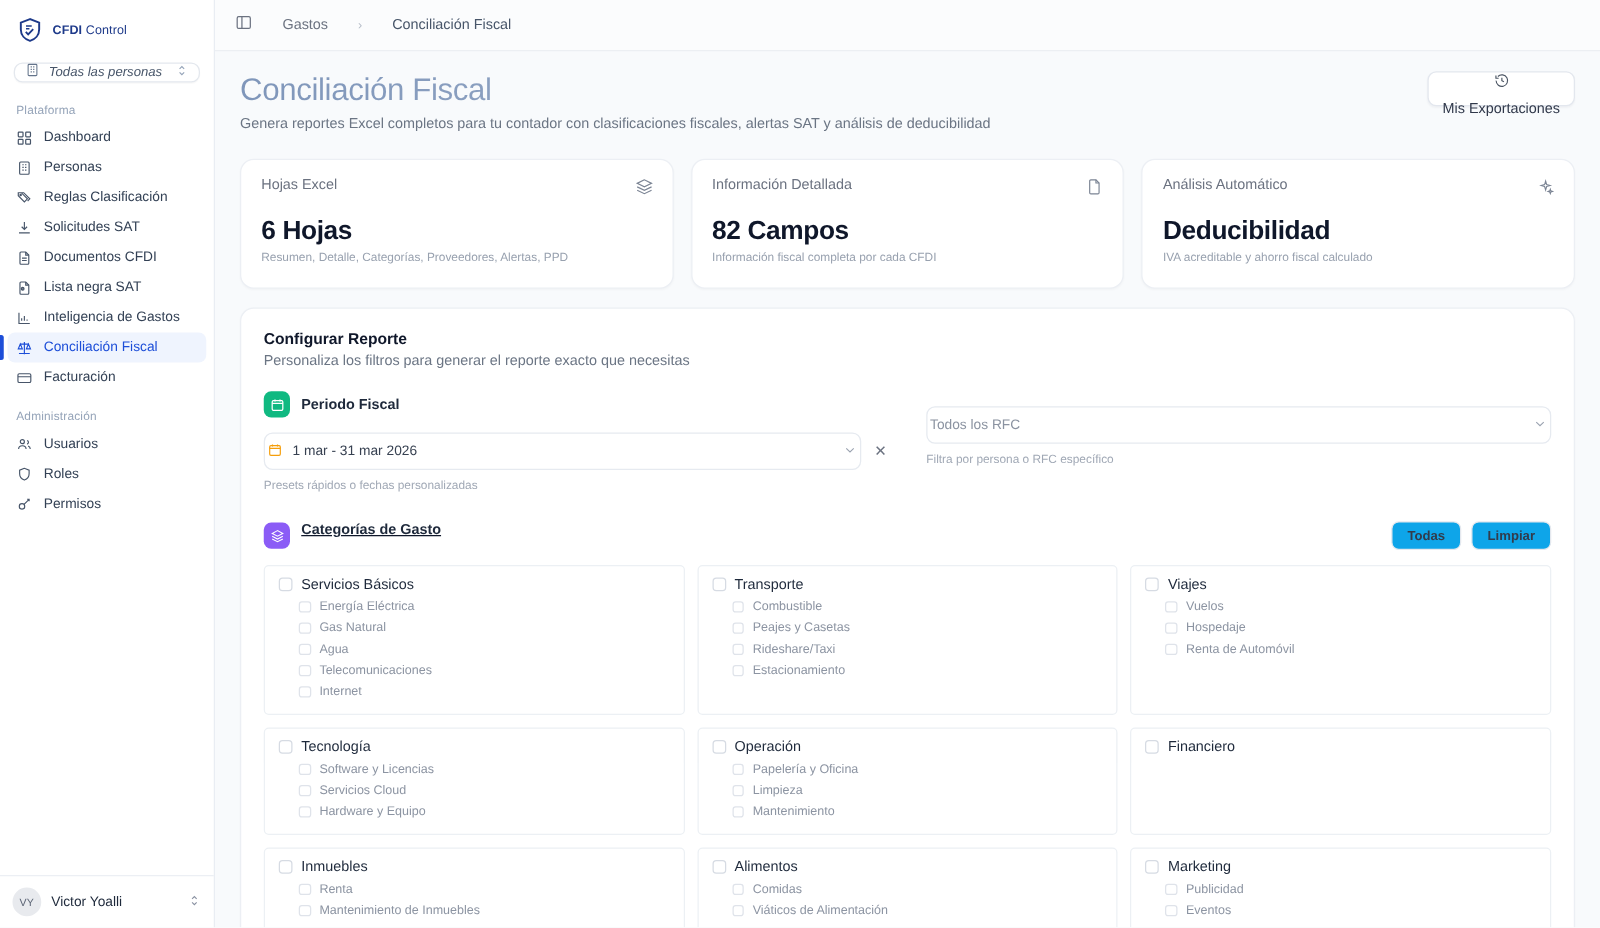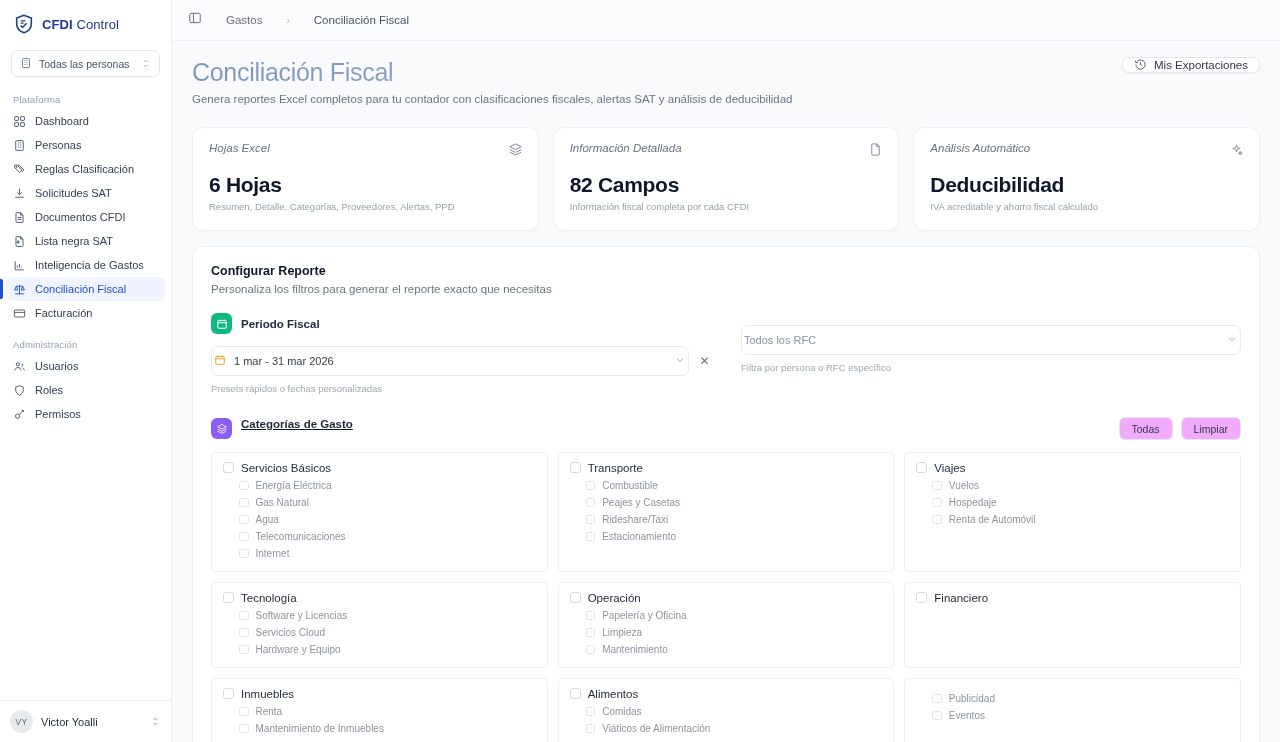--- a/index.html
+++ b/index.html
@@ -18,34 +18,35 @@
     background: #ffffff;
     border-right: 1px solid #e9edf3;
     display: flex; flex-direction: column;
     position: relative;
   }
   .brand {
     display: flex; align-items: center; gap: 7px;
     padding: 13px 12px 11px 13px;
   }
   .brand-logo { width: 22px; height: 22px; flex: 0 0 22px; }
-  .brand-text { font-size: 13px; letter-spacing: .1px; white-space: nowrap; }
+  .brand-text { font-size: 10px; letter-spacing: .1px; white-space: nowrap; }
   .brand-text b { font-weight: bold; color: #1e3a8a; }
   .brand-text span { font-weight: normal; color: #1e3a8a; }
 
   .person-select {
     margin: 4px 11px 0 11px;
-    height: 27px;
+    height: 16px;
     border: 1px solid #e4e8ee;
     border-radius: 7px;
     background: #fff;
     display: flex; align-items: center;
     padding: 0 8px;
     gap: 7px;
     box-shadow: 0 1px 1px rgba(16,24,40,.03);
+    font-style: italic;
   }
   .person-select .ps-label {
     font-size: 10.5px; color: #475569; flex: 1; white-space: nowrap;
   }
   .nav { margin-top: 14px; }
   .nav-section {
     font-size: 9.5px; color: #94a3b8; padding: 3px 13px 4px 13px;
     letter-spacing: .15px;
   }
   .nav-item {
@@ -103,35 +104,36 @@
     font-size: 25px; font-weight: normal; letter-spacing: -.3px;
     color: #8ea3c4;
     background: linear-gradient(90deg,#7f96ba 0%,#93a6c4 60%,#a8b6cd 100%);
     -webkit-background-clip: text; background-clip: text; color: transparent;
     line-height: 1.2;
   }
   .page-sub { font-size: 11.5px; color: #6b7584; margin-top: 6px; }
 
   .btn-export {
     display: flex; align-items: center; gap: 7px;
-    height: 16px; padding: 0 11px;
+    height: 28px; padding: 0 11px;
     background: #fff; border: 1px solid #e3e7ee; border-radius: 7px;
     font-size: 11.5px; color: #30384a;
     box-shadow: 0 1px 1.5px rgba(16,24,40,.04);
+    flex-direction: column;
   }
 
   .stats { display: flex; gap: 14px; margin-top: 22px; }
   .stat-card {
     flex: 1; height: 104px;
     background: #fff; border: 1px solid #eceff4; border-radius: 11px;
     padding: 14px 16px 0 16px;
     box-shadow: 0 1px 2px rgba(16,24,40,.03);
     position: relative;
   }
-  .stat-label { font-size: 11.5px; color: #6b7280; font-style: italic; }
+  .stat-label { font-size: 11.5px; color: #6b7280; }
   .stat-icon { position: absolute; right: 15px; top: 14px; color: #7b8494; }
   .stat-value { font-size: 21px; font-weight: bold; color: #0f172a; margin-top: 19px; letter-spacing: -.3px; }
   .stat-desc { font-size: 9.5px; color: #98a1af; margin-top: 4px; }
 
   .panel {
     margin-top: 15px;
     background: #fff; border: 1px solid #eceff4; border-radius: 11px;
     padding: 17px 18px 18px 18px;
     box-shadow: 0 1px 2px rgba(16,24,40,.03);
   }
@@ -161,23 +163,23 @@
   .field .val { flex: 1; }
   .field .val.ph { color: #8b93a1; }
   .x-btn { font-size: 12px; color: #6b7280; width: 13px; text-align: center; }
   .hint { font-size: 9.5px; color: #a0a8b5; margin-top: 7px; }
 
   .cat-head { display: flex; align-items: center; justify-content: space-between; margin-top: 23px; }
   .cat-head-left { display: flex; align-items: flex-start; gap: 9px; text-decoration: underline; }
   .cat-actions { display: flex; gap: 8px; }
   .mini-btn {
     height: 23px; padding: 0 12px;
-    border: 1px solid #e4e8ee; border-radius: 6px; background: #f0abfc;
+    border: 1px solid #e4e8ee; border-radius: 6px; background: #0ea5e9;
     font-size: 10.5px; color: #323b4b;
-    display: flex; align-items: center;
+    display: flex; align-items: center; font-weight: bold;
   }
 
   .cat-grid { display: grid; grid-template-columns: repeat(3, 1fr); gap: 10px; margin-top: 12px; }
   .cat-card {
     border: 1px solid #ecf0f4; border-radius: 4px; background: #fff;
     padding: 9px 11px 11px 11px;
   }
   .cat-parent { display: flex; align-items: flex-start; gap: 7px; }
   .cat-parent .lbl { font-size: 11.5px; color: #1e293b; line-height: 13px; }
   .cat-children { margin: 4px 0 0 16px; }
@@ -635,20 +637,24 @@
                   <span class="lbl">Comidas</span>
                 </div>
               <div class="cat-child">
                   <span class="cb sm"></span>
                   <span class="lbl">Viáticos de Alimentación</span>
                 </div>
             </div>
           </div>
 
           <div class="cat-card">
+            <div class="cat-parent">
+              <span class="cb"></span>
+              <span class="lbl">Marketing</span>
+            </div>
             <div class="cat-children">
               <div class="cat-child">
                   <span class="cb sm"></span>
                   <span class="lbl">Publicidad</span>
                 </div>
               <div class="cat-child">
                   <span class="cb sm"></span>
                   <span class="lbl">Eventos</span>
                 </div>
             </div>

